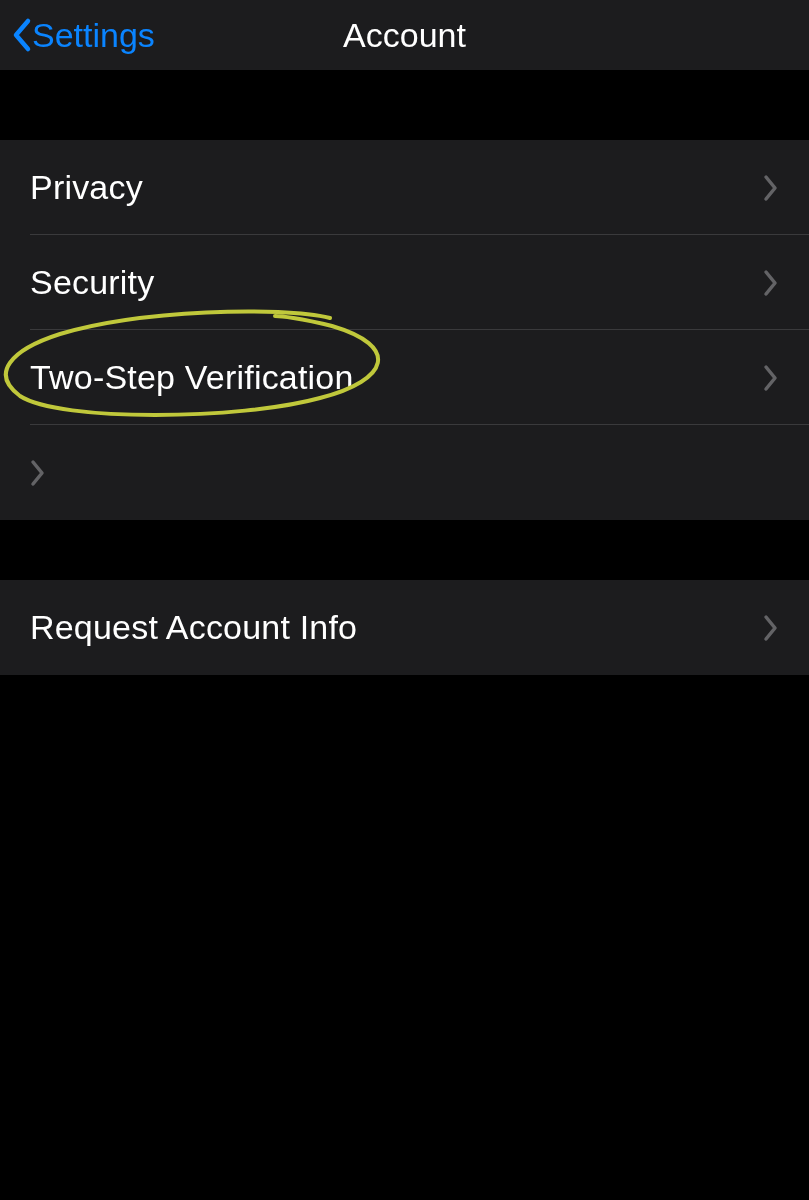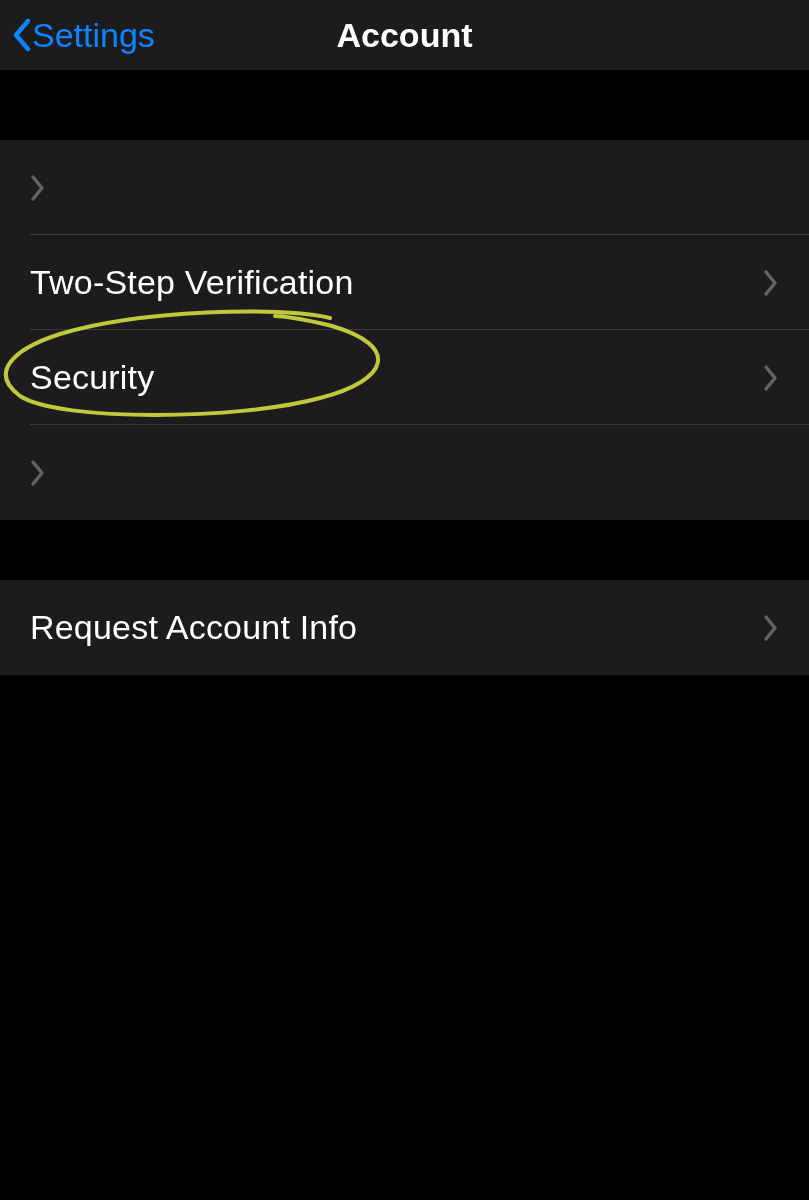--- a/index.html
+++ b/index.html
@@ -31,21 +31,21 @@
       font-size: 34px;
       font-weight: 400;
       cursor: pointer;
     }
     .back .chev {
       display: inline-flex;
       align-items: center;
     }
     .title {
       font-size: 34px;
-      font-weight: 700;
+      font-weight: 400;
       color: #fff;
     }
 
     
     .spacer { height: 70px; background: #000; }
     .spacer-sm { height: 60px; background: #000; }
 
     
     .group { background: #1c1c1e; }
     .row {
@@ -95,40 +95,41 @@
     </span>
     <span>Settings</span>
   </div>
   <div class="title">Account</div>
 </div>
 
 <div class="spacer"></div>
 
 <div class="group">
   <div class="row">
+    <span class="label">Privacy</span>
+    <span class="disclosure">
+      <svg width="16" height="28" viewBox="0 0 16 28" fill="none">
+        <path d="M3 3 L12 14 L3 25" stroke="#636366" stroke-width="3.5" stroke-linecap="round" stroke-linejoin="round"></path>
+      </svg>
+    </span>
+    <div class="sep"></div>
+  </div>
+
+  <div class="row">
+    <span class="label">Security</span>
     <span class="disclosure">
       <svg width="16" height="28" viewBox="0 0 16 28" fill="none">
         <path d="M3 3 L12 14 L3 25" stroke="#636366" stroke-width="3.5" stroke-linecap="round" stroke-linejoin="round"></path>
       </svg>
     </span>
     <div class="sep"></div>
   </div>
 
   <div class="row">
     <span class="label">Two-Step Verification</span>
-    <span class="disclosure">
-      <svg width="16" height="28" viewBox="0 0 16 28" fill="none">
-        <path d="M3 3 L12 14 L3 25" stroke="#636366" stroke-width="3.5" stroke-linecap="round" stroke-linejoin="round"></path>
-      </svg>
-    </span>
-    <div class="sep"></div>
-  </div>
-
-  <div class="row">
-    <span class="label">Security</span>
     <span class="disclosure">
       <svg width="16" height="28" viewBox="0 0 16 28" fill="none">
         <path d="M3 3 L12 14 L3 25" stroke="#636366" stroke-width="3.5" stroke-linecap="round" stroke-linejoin="round"></path>
       </svg>
     </span>
     <div class="sep"></div>
   </div>
 
   <div class="row">
     <span class="disclosure">

